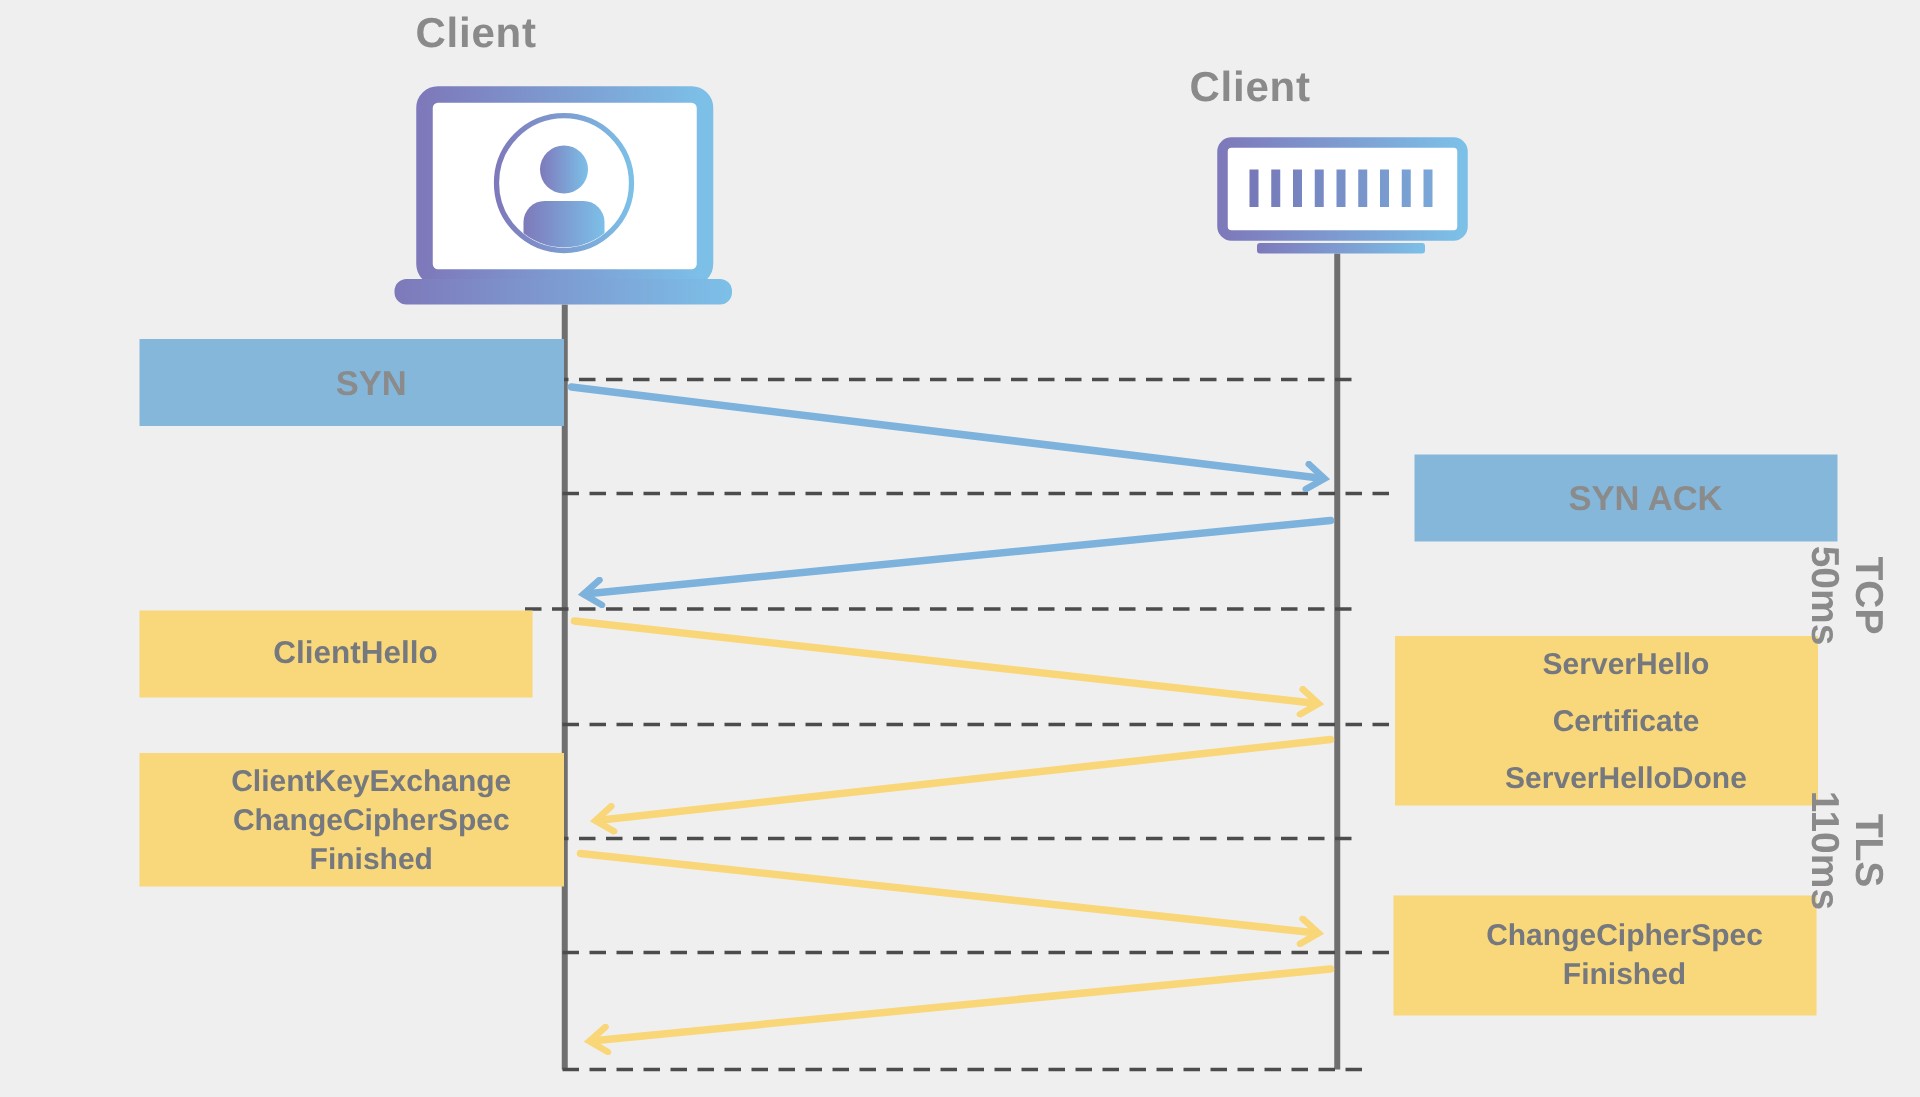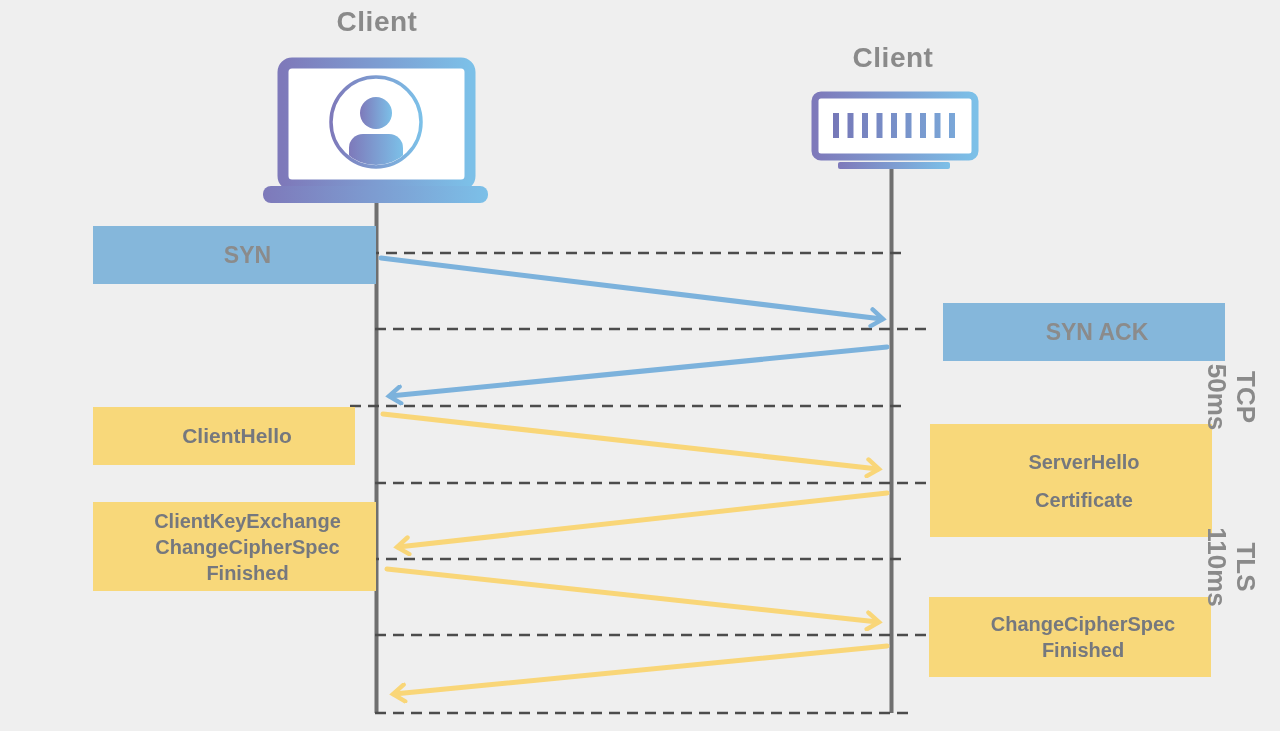--- a/index.html
+++ b/index.html
@@ -1,19 +1,19 @@
 <!DOCTYPE html>
 <html><head>
 <meta charset="utf-8">
 <style>
   html,body{margin:0;padding:0;}
   body{font-family:"Liberation Sans","DejaVu Sans",sans-serif;background:#efefef;}
   .stage{position:relative;width:1280px;height:731px;background:#efefef;overflow:hidden;}
   .scene-svg{position:absolute;left:0;top:0;}
-  .actor-title{position:absolute;font-size:28px;font-weight:bold;color:#8a8a8a;text-align:center;letter-spacing:.5px;}
+  .actor-title{position:absolute;font-size:28px;font-weight:bold;color:#8a8a8a;letter-spacing:.5px;}
   .title-client{left:277px;top:6px;width:200px;}
   .title-server{left:793px;top:42px;width:200px;}
   .msg-box{position:absolute;display:flex;flex-direction:column;align-items:center;justify-content:center;text-align:center;font-weight:bold;padding-left:26px;}
   .msg-box.blue{background:#85b7db;color:#8b8b8b;}
   .msg-box.yellow{background:#f8d87a;color:#75787e;}
   .one-line{font-size:23px;}
   .multi-line{font-size:20px;line-height:26px;}
   .box-syn{left:93px;top:226px;width:257px;height:58px;}
   .box-ack{left:93px;top:349px;width:257px;height:58px;}
   .box-clienthello{left:93px;top:407px;width:236px;height:58px;}
@@ -118,20 +118,21 @@
     <span class="line">ClientKeyExchange</span>
     <span class="line">ChangeCipherSpec</span>
     <span class="line">Finished</span>
   </div>
   <div class="msg-box blue one-line box-synack">
     <span class="line">SYN ACK</span>
   </div>
   <div class="msg-box yellow multi-line box-serverhello">
     <span class="line">ServerHello</span>
     <span class="line">Certificate</span>
+    <span class="line">ServerHelloDone</span>
   </div>
   <div class="msg-box yellow multi-line box-ccs">
     <span class="line">ChangeCipherSpec</span>
     <span class="line">Finished</span>
   </div>
 
   <div class="phase-label phase-tcp">
     <span class="line">TCP</span>
     <span class="line">50ms</span>
   </div>

